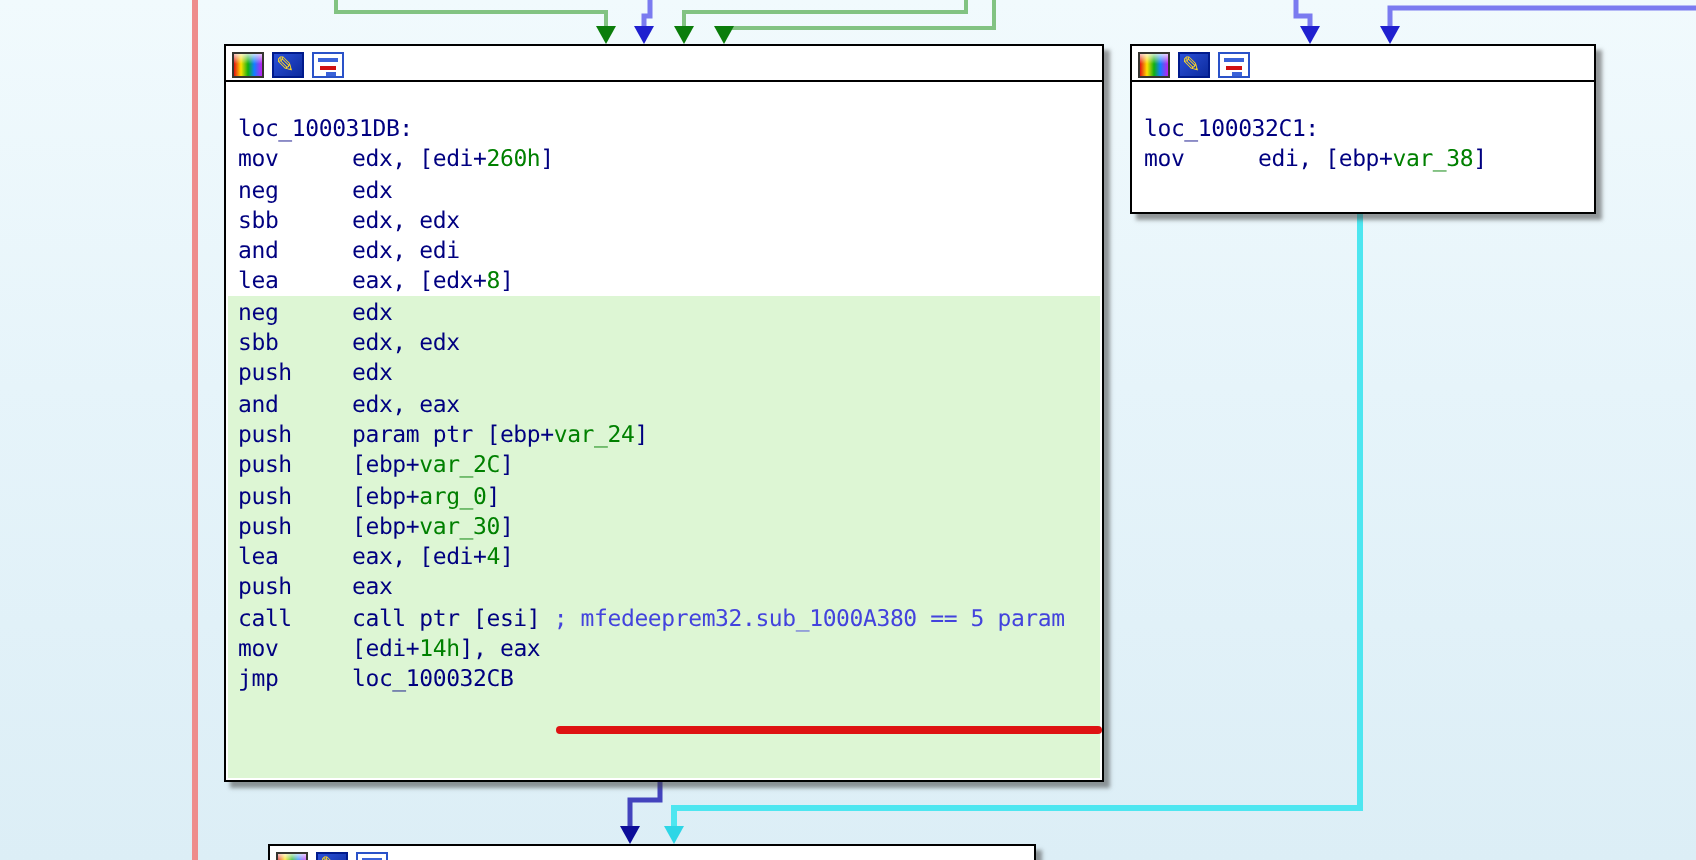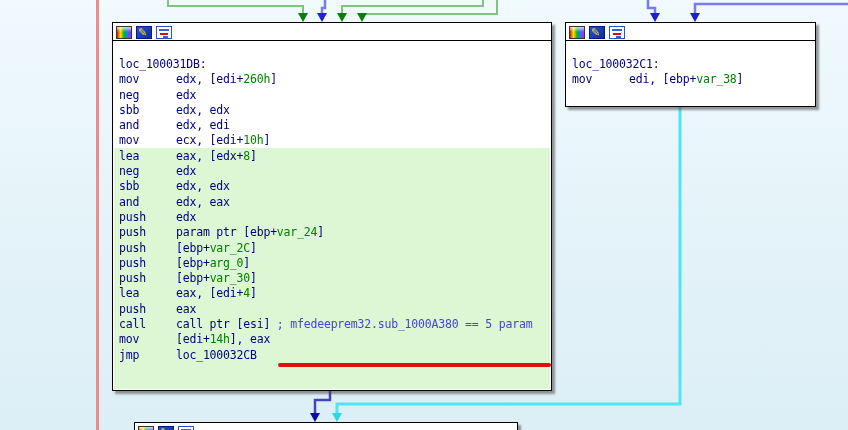--- a/index.html
+++ b/index.html
@@ -79,38 +79,37 @@
           <span class="icon icon-pencil"></span>
           <span class="icon icon-frame"></span>
         </div>
         <div class="hl-band" style="top: 125px; bottom: 1px;"></div>
         <div class="blk-body">
           <div class="line"><span class="lbl">loc_100031DB:</span></div>
           <div class="line"><span class="mn">mov</span><span class="t">edx, [edi+</span><span class="g">260h</span><span class="t">]</span></div>
           <div class="line"><span class="mn">neg</span><span class="t">edx</span></div>
           <div class="line"><span class="mn">sbb</span><span class="t">edx, edx</span></div>
           <div class="line"><span class="mn">and</span><span class="t">edx, edi</span></div>
-          <div class="line"><span class="mn">mov</span><span class="t">ecx, [edi+</span><span class="g">10h</span><span class="t">]</span></div>
           <div class="line"><span class="mn">lea</span><span class="t">eax, [edx+</span><span class="g">8</span><span class="t">]</span></div>
           <div class="line"><span class="mn">neg</span><span class="t">edx</span></div>
           <div class="line"><span class="mn">sbb</span><span class="t">edx, edx</span></div>
+          <div class="line"><span class="mn">push</span><span class="t">edx</span></div>
           <div class="line"><span class="mn">and</span><span class="t">edx, eax</span></div>
-          <div class="line"><span class="mn">push</span><span class="t">edx</span></div>
           <div class="line"><span class="mn">push</span><span class="t">param ptr [ebp+</span><span class="g">var_24</span><span class="t">]</span></div>
           <div class="line"><span class="mn">push</span><span class="t">[ebp+</span><span class="g">var_2C</span><span class="t">]</span></div>
           <div class="line"><span class="mn">push</span><span class="t">[ebp+</span><span class="g">arg_0</span><span class="t">]</span></div>
           <div class="line"><span class="mn">push</span><span class="t">[ebp+</span><span class="g">var_30</span><span class="t">]</span></div>
           <div class="line"><span class="mn">lea</span><span class="t">eax, [edi+</span><span class="g">4</span><span class="t">]</span></div>
           <div class="line"><span class="mn">push</span><span class="t">eax</span></div>
           <div class="line"><span class="mn">call</span><span class="t">call ptr [esi] </span><span class="c">; mfedeeprem32.sub_1000A380 == 5 param</span></div>
           <div class="line"><span class="mn">mov</span><span class="t">[edi+</span><span class="g">14h</span><span class="t">], eax</span></div>
           <div class="line"><span class="mn">jmp</span><span class="t">loc_100032CB</span></div>
         </div>
       </div>
-      <div class="block" style="left: 565px; top: 22px; width: 251px; height: 85px;">
+      <div class="block" style="left: 565px; top: 22px; width: 233px; height: 85px;">
         <div class="blk-header">
           <span class="icon icon-palette"></span>
           <span class="icon icon-pencil"></span>
           <span class="icon icon-frame"></span>
         </div>
         <div class="blk-body">
           <div class="line"><span class="lbl">loc_100032C1:</span></div>
           <div class="line"><span class="mn">mov</span><span class="t">edi, [ebp+</span><span class="g">var_38</span><span class="t">]</span></div>
         </div>
       </div>

